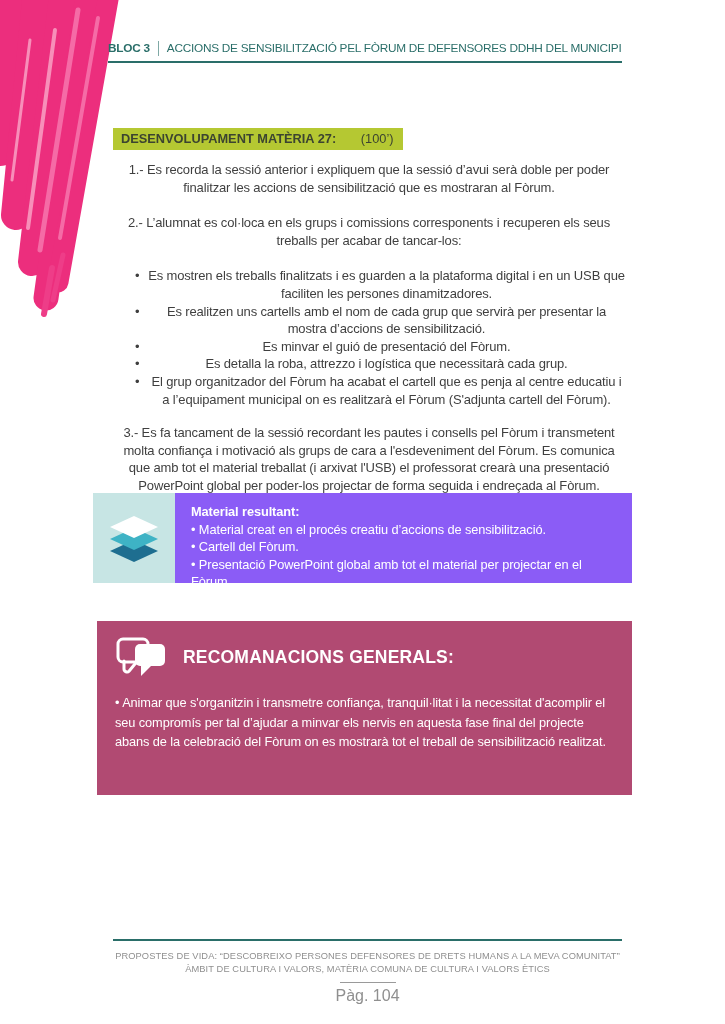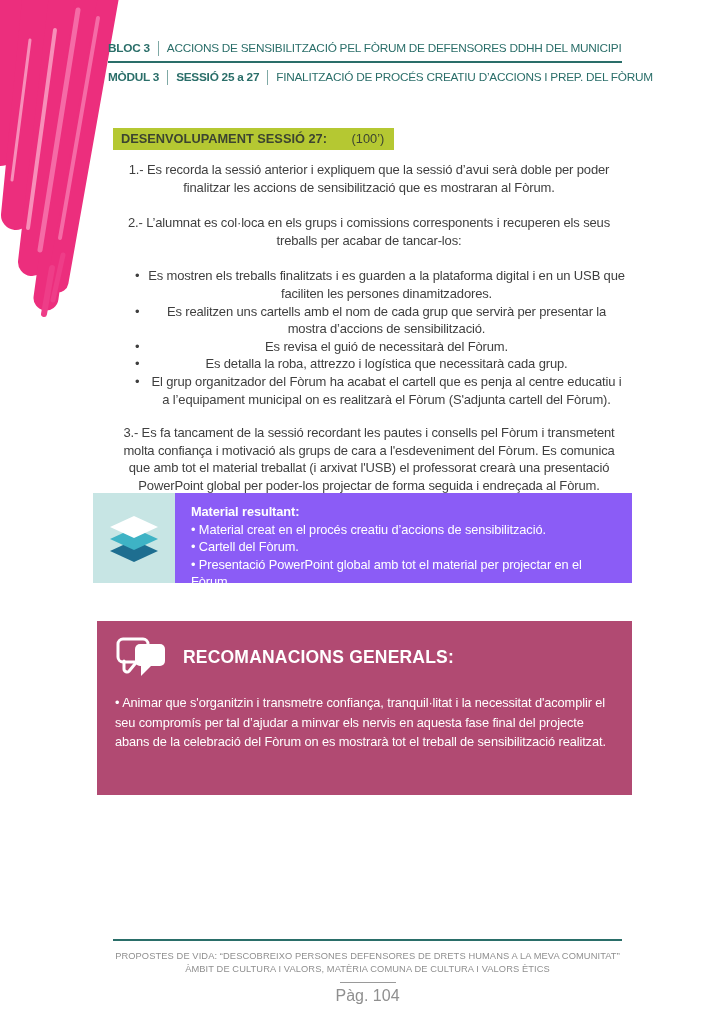--- a/index.html
+++ b/index.html
@@ -84,41 +84,34 @@
     </g>
   </svg>
 
   <header class="header">
     <div class="hrow">
       <span class="hbold">BLOC 3</span>
       <span class="hsep"></span>
       <span>ACCIONS DE SENSIBILITZACIÓ PEL FÒRUM DE DEFENSORES DDHH DEL MUNICIPI</span>
     </div>
     <hr class="hline">
-    <div class="hrow">
-      <span class="hbold">MÒDUL 3</span>
-      <span class="hsep"></span>
-      <span class="hbold">SESSIÓ 25 a 27</span>
-      <span class="hsep"></span>
-      <span>FINALITZACIÓ DE PROCÉS CREATIU D’ACCIONS I PREP. DEL FÒRUM</span>
-    </div>
   </header>
 
   <div class="badge">
-    <span class="t">DESENVOLUPAMENT SESSIÓ 27:</span>
+    <span class="t">DESENVOLUPAMENT MATÈRIA 27:</span>
     <span class="d">(100’)</span>
   </div>
 
   <main class="body-text">
     <p>1.- Es recorda la sessió anterior i expliquem que la sessió d’avui serà doble per poder finalitzar les accions de sensibilització que es mostraran al Fòrum.</p>
     <p>2.- L’alumnat es col·loca en els grups i comissions corresponents i recuperen els seus treballs per acabar de tancar-los:</p>
     <ul>
       <li>Es mostren els treballs finalitzats i es guarden a la plataforma digital i en un USB que faciliten les persones dinamitzadores.</li>
       <li>Es realitzen uns cartells amb el nom de cada grup que servirà per presentar la mostra d’accions de sensibilització.</li>
-      <li>Es revisa el guió de necessitarà del Fòrum.</li>
+      <li>Es minvar el guió de presentació del Fòrum.</li>
       <li>Es detalla la roba, attrezzo i logística que necessitarà cada grup.</li>
       <li>El grup organitzador del Fòrum ha acabat el cartell que es penja al centre educatiu i a l’equipament municipal on es realitzarà el Fòrum (S'adjunta cartell del Fòrum).</li>
     </ul>
     <p>3.- Es fa tancament de la sessió recordant les pautes i consells pel Fòrum i transmetent molta confiança i motivació als grups de cara a l'esdeveniment del Fòrum. Es comunica que amb tot el material treballat (i arxivat l'USB) el professorat crearà una presentació PowerPoint global per poder-los projectar de forma seguida i endreçada al Fòrum.</p>
   </main>
 
   <section class="material-box">
     <div class="material-icon-panel">
       <svg width="56" height="60" viewBox="0 0 56 60" aria-hidden="true">
         <polygon points="28,32 52,43 28,54 4,43" fill="#1e6e90"></polygon>

